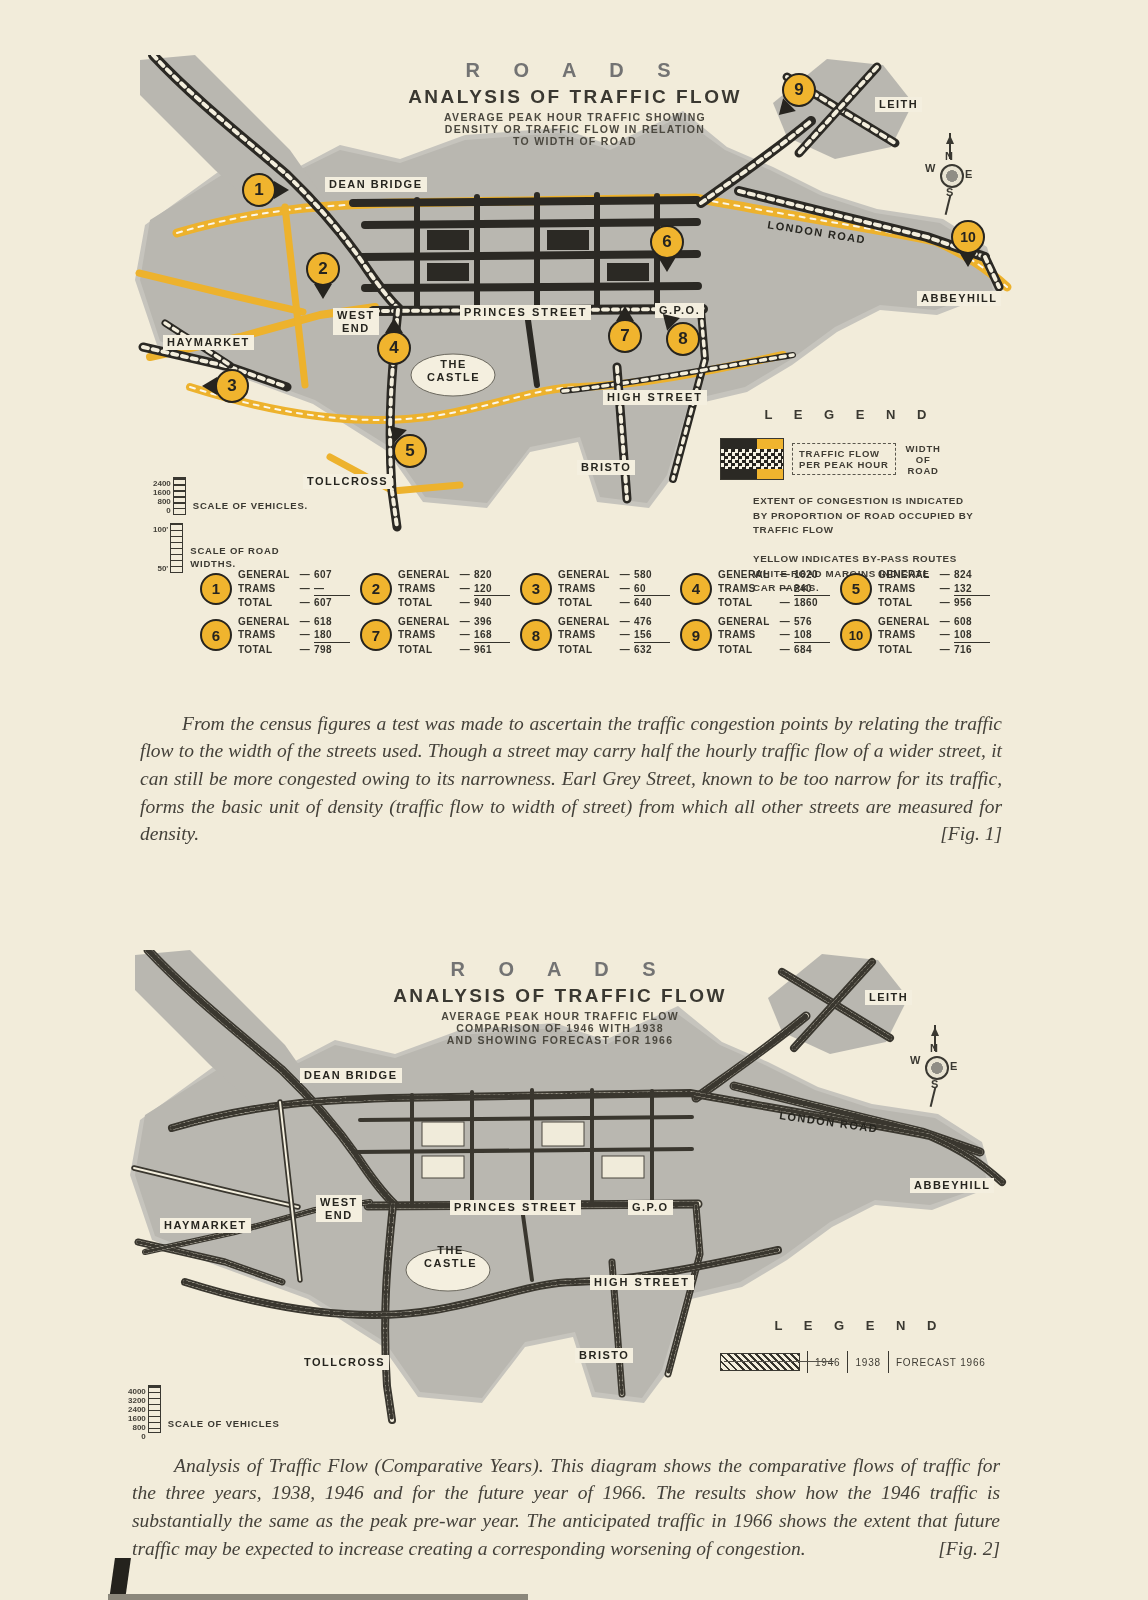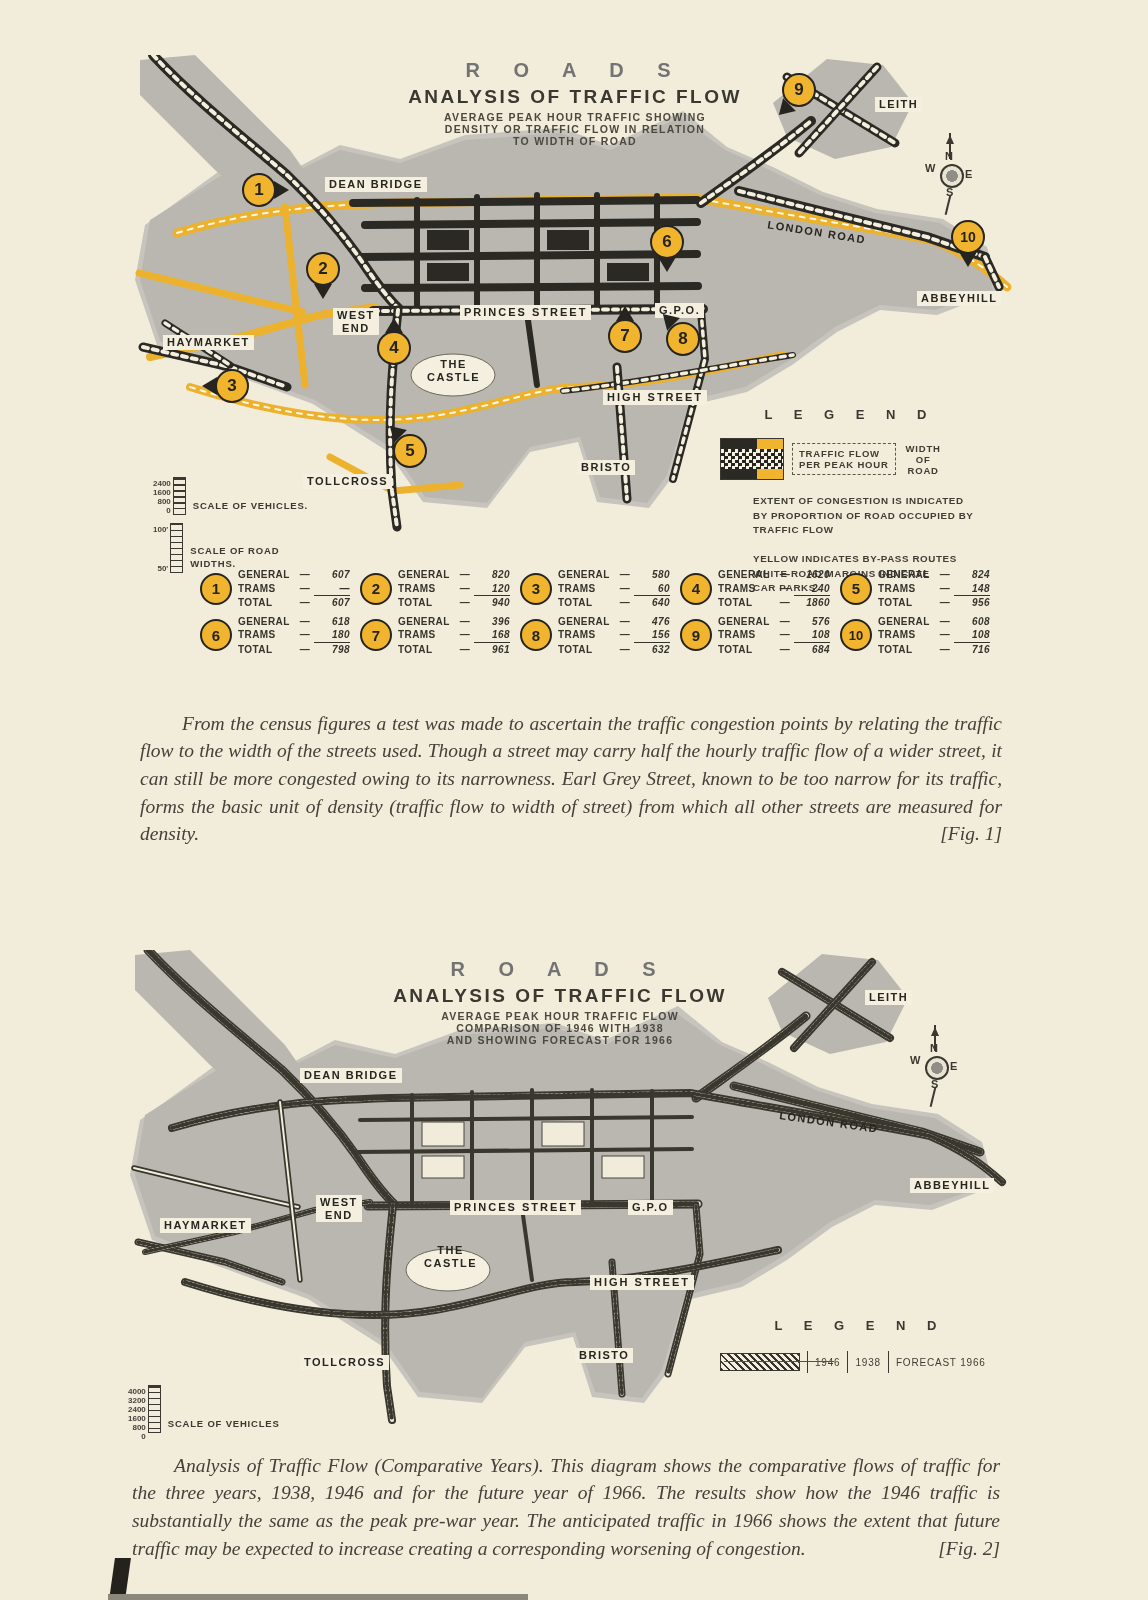--- a/index.html
+++ b/index.html
@@ -92,21 +92,21 @@
 
   
   .flowtable{position:absolute;left:200px;top:568px;width:810px;}
   .ft-row{display:grid;grid-template-columns:repeat(5,160px);margin-bottom:5px;}
   .entry{display:flex;align-items:center;}
   .e-circle{width:28px;height:28px;border-radius:50%;background:#f0b42e;border:2px solid #26241f;
     color:#26241f;font-weight:700;font-size:15px;display:flex;align-items:center;justify-content:center;flex:none;}
   .e-grid{margin-left:6px;font-size:10px;font-weight:600;letter-spacing:0.4px;color:#35332c;
     display:grid;grid-template-columns:58px 18px 36px;line-height:1.35;}
   .e-grid .dash{text-align:center;}
-  .e-grid .val{text-align:right;font-style:italic;}
+  .e-grid .val{text-align:left;}
   .tramval{border-bottom:1.2px solid #35332c;}
 
   
   .caption{position:absolute;font-family:"Liberation Serif",serif;font-style:italic;
     font-size:19.5px;line-height:1.42;color:#44413a;text-align:justify;}
   .caption .ind{display:inline-block;width:42px;}
   .figlab{float:right;font-style:italic;margin-left:20px;}
 
   .page-edge{position:absolute;left:112px;top:1558px;width:16px;height:42px;background:#24221d;
     transform:skewX(-8deg);}
@@ -378,21 +378,21 @@
       </div>
     </div>
     <div class="entry">
       <div class="e-circle">5</div>
       <div class="e-grid">
         <span>GENERAL</span>
           <span class="dash">—</span>
           <span class="val">824</span>
         <span>TRAMS</span>
           <span class="dash">—</span>
-          <span class="val tramval">148</span>
+          <span class="val tramval">132</span>
         <span>TOTAL</span>
           <span class="dash">—</span>
           <span class="val">956</span>
       </div>
     </div>
   </div>
   <div class="ft-row">
     <div class="entry">
       <div class="e-circle">6</div>
       <div class="e-grid">

